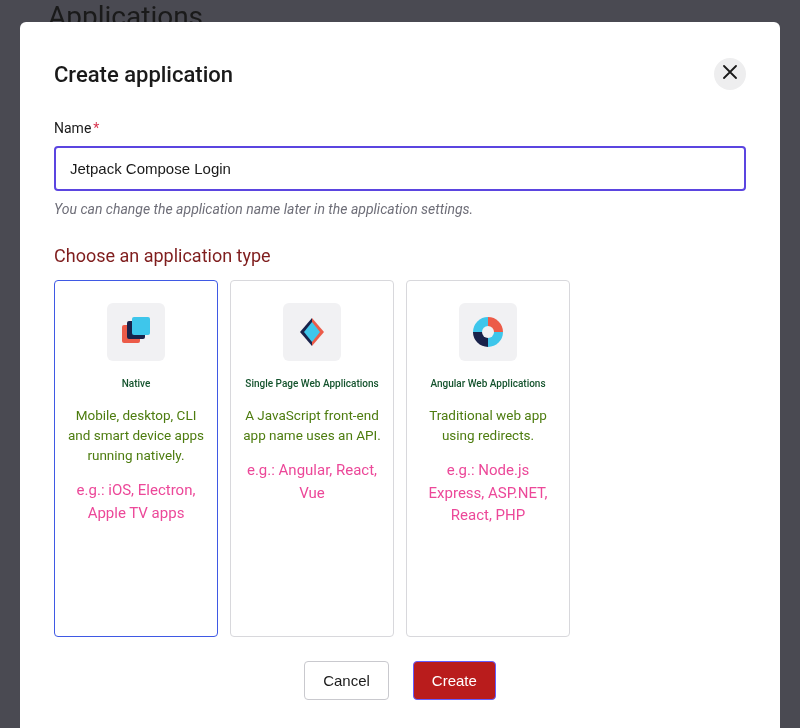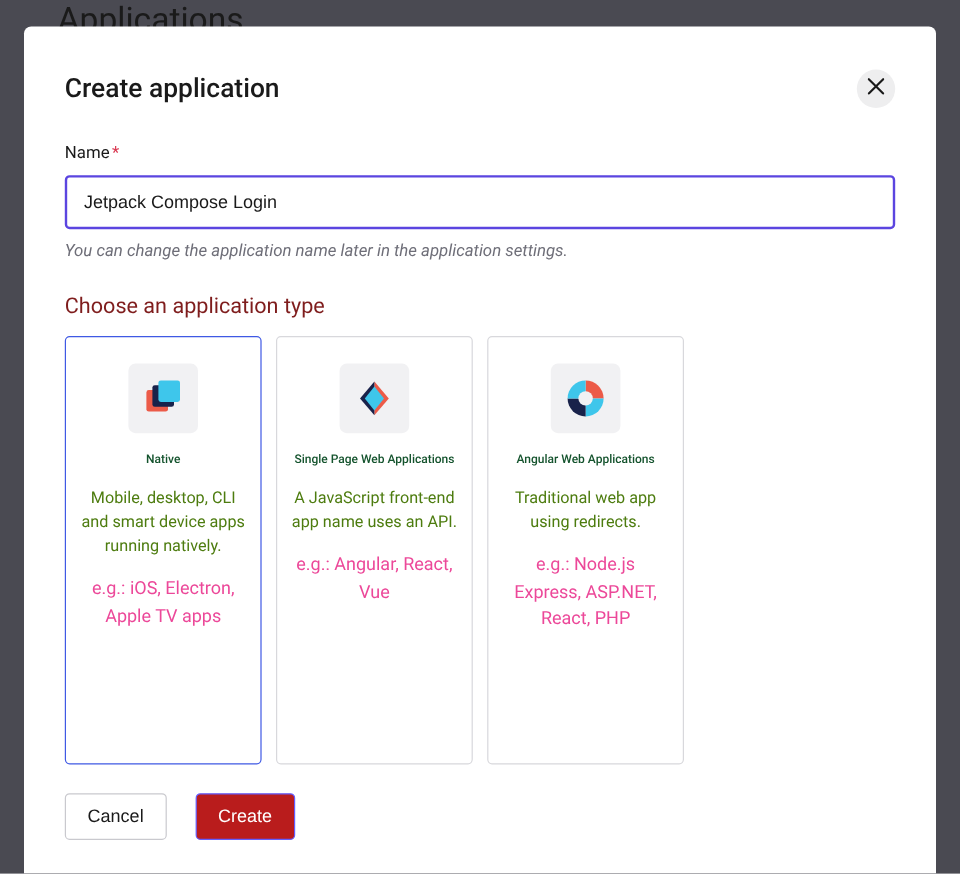--- a/index.html
+++ b/index.html
@@ -127,21 +127,21 @@
       line-height: 1.5;
       margin-bottom: 14px;
     }
     .type-example {
       font-size: 15px;
       color: #ec4899;
       line-height: 1.5;
     }
     .modal-footer {
       display: flex;
-      justify-content: flex-start;
+      justify-content: center;
       gap: 24px;
       margin-top: 24px;
     }
     .btn {
       padding: 10px 18px;
       font-size: 15px;
       border-radius: 4px;
       cursor: pointer;
       font-weight: 500;
     }

